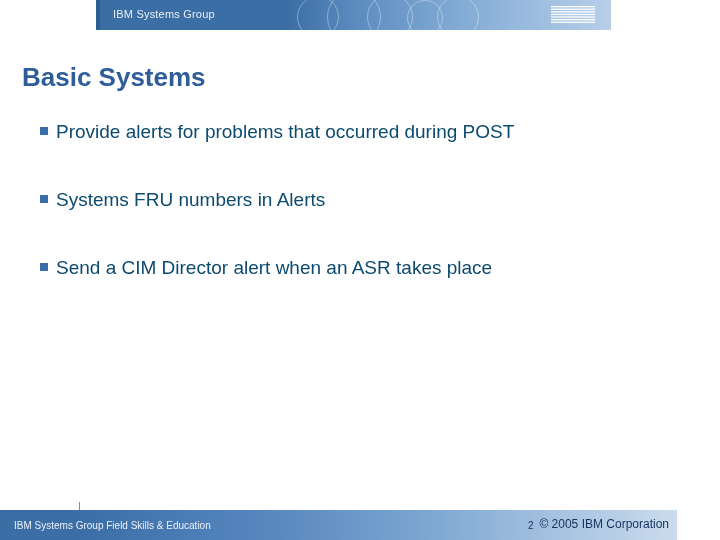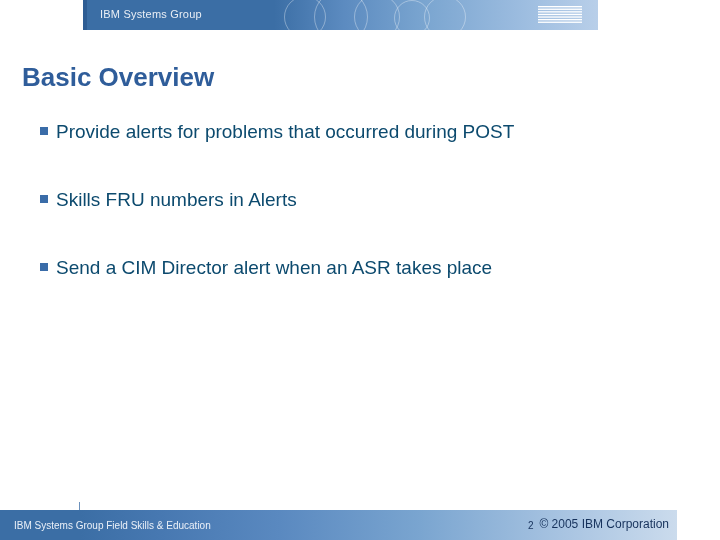--- a/index.html
+++ b/index.html
@@ -13,21 +13,21 @@
     position: relative;
   }
   .slide {
     width: 720px;
     height: 540px;
     position: relative;
   }
   .header-bar {
     position: absolute;
     top: 0;
-    left: 4px;
+    left: 17px;
     width: 594px;
     height: 30px;
     background: linear-gradient(to right,
       #ffffff 0px,
       #ffffff 78px,
       #3b6ea5 79px,
       #3b6ea5 270px,
       #5c8bc0 340px,
       #7aa5d0 420px,
       #9dbde0 520px,
@@ -178,30 +178,30 @@
           <rect x="0" y="5.2" width="44" height="1.3"></rect>
           <rect x="0" y="7.8" width="44" height="1.3"></rect>
           <rect x="0" y="10.4" width="44" height="1.3"></rect>
           <rect x="0" y="13.0" width="44" height="1.3"></rect>
           <rect x="0" y="15.6" width="44" height="1.3"></rect>
         </g>
       </svg>
     </span>
   </div>
 
-  <div class="title">Basic Overview</div>
+  <div class="title">Basic Systems</div>
 
   <div class="bullets">
     <div class="bullet">
       <div class="bullet-marker"></div>
       <div class="bullet-text">Provide alerts for problems that occurred during POST</div>
     </div>
     <div class="bullet">
       <div class="bullet-marker"></div>
-      <div class="bullet-text">Skills FRU numbers in Alerts</div>
+      <div class="bullet-text">Systems FRU numbers in Alerts</div>
     </div>
     <div class="bullet">
       <div class="bullet-marker"></div>
       <div class="bullet-text">Send a CIM Director alert when an ASR takes place</div>
     </div>
   </div>
 
   <div class="footer-tick"></div>
   <div class="footer">
     <span class="footer-left">IBM Systems Group Field Skills &amp; Education</span>

